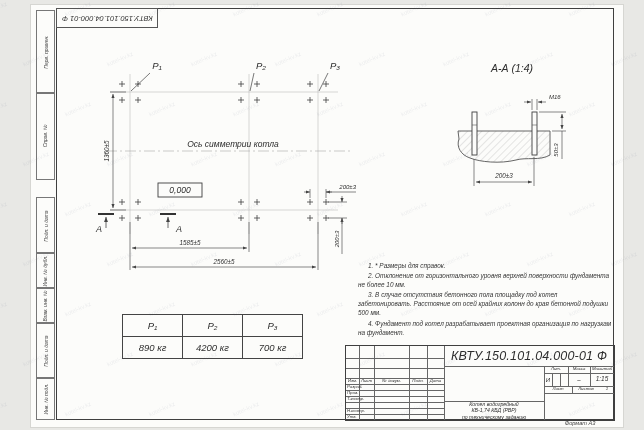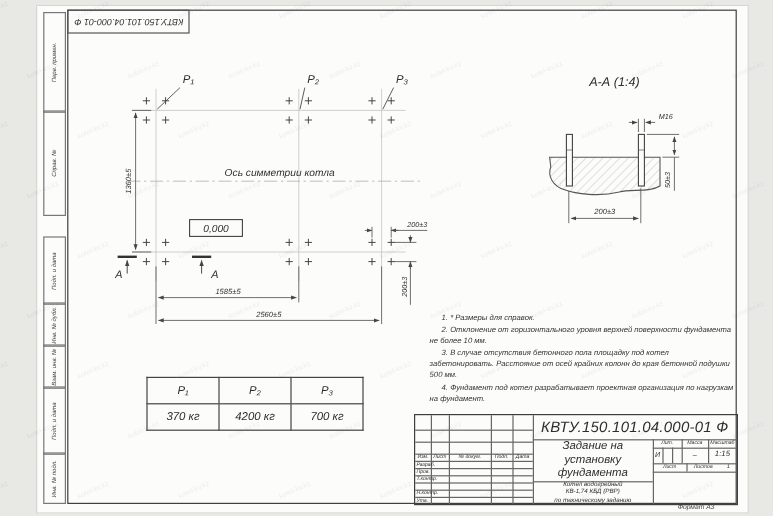--- a/index.html
+++ b/index.html
@@ -235,21 +235,21 @@
   </div>
 
   <table class="loads">
     <tbody>
         <tr>
       <td>P₁</td>
       <td>P₂</td>
       <td>P₃</td>
     </tr>
     <tr>
-      <td>370 кг</td>
+      <td>890 кг</td>
       <td>4200 кг</td>
       <td>700 кг</td>
     </tr>
   </tbody>
     </table>
 
   <div class="tb">
 
     <div class="vl" style="left:13px;top:0;height:74px;"></div>
     <div class="vl" style="left:28px;top:0;height:74px;"></div>
@@ -284,25 +284,20 @@
     <div class="tcell tiny" style="left:81px;top:32px;width:17px;height:6px;">Дата</div>
 
     <div class="tcell tiny" style="left:1px;top:38px;width:27px;height:6px;justify-content:flex-start;">Разраб.</div>
     <div class="tcell tiny" style="left:1px;top:44px;width:27px;height:6px;justify-content:flex-start;">Пров.</div>
     <div class="tcell tiny" style="left:1px;top:50px;width:27px;height:6px;justify-content:flex-start;">Т.контр.</div>
     <div class="tcell tiny" style="left:1px;top:62px;width:27px;height:6px;justify-content:flex-start;">Н.контр.</div>
     <div class="tcell tiny" style="left:1px;top:68px;width:27px;height:6px;justify-content:flex-start;">Утв.</div>
 
     <div class="tcell desig" style="left:98px;top:0;width:170px;height:20px;">КВТУ.150.101.04.000-01 Ф</div>
 
-    <div class="tcell ttl" style="left:98px;top:20px;width:100px;height:35px;">
-      <span>Задание на</span>
-      <span>установку</span>
-      <span>фундамента</span>
-    </div>
 
     <div class="tcell prod" style="left:98px;top:55px;width:100px;height:19px;">
       <span>Котел водогрейный</span>
       <span>КВ-1,74 КБД (РВР)</span>
       <span>по техническому заданию</span>
     </div>
 
     <div class="tcell tiny" style="left:198px;top:20px;width:24px;height:7px;">Лит.</div>
     <div class="tcell tiny" style="left:222px;top:20px;width:22px;height:7px;">Масса</div>
     <div class="tcell tiny" style="left:244px;top:20px;width:24px;height:7px;">Масштаб</div>

